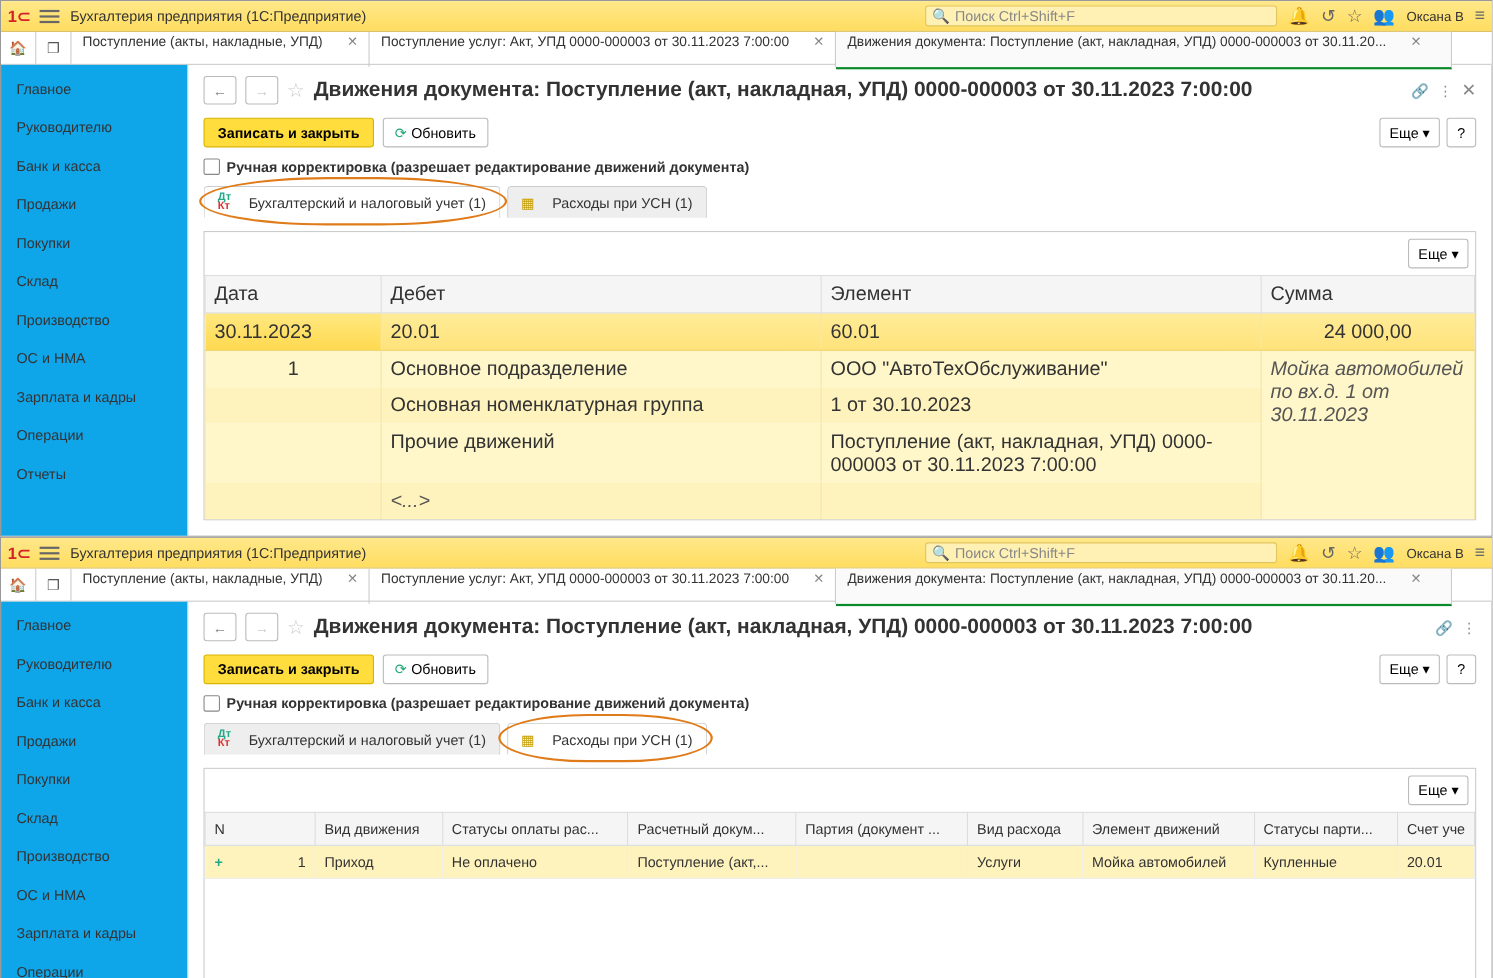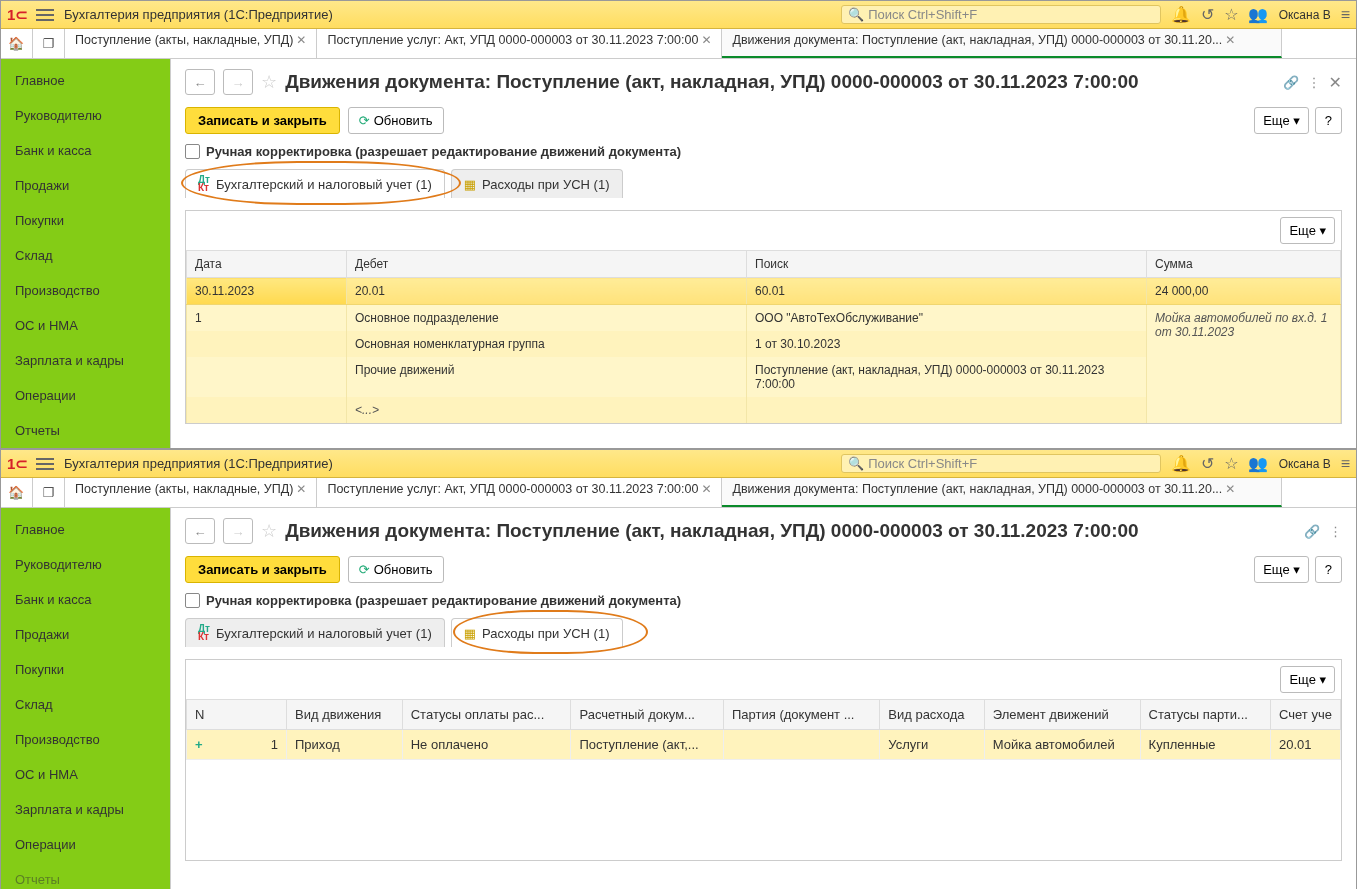--- a/index.html
+++ b/index.html
@@ -13,27 +13,27 @@
   .burger span{height:2px;background:#666;}
   .titlebar-right { margin-left:auto; display:flex; align-items:center; gap:10px;}
   .search-box { display:flex; align-items:center; background:#fff1b3; border:1px solid #e0c560; border-radius:3px; padding:1px 6px; width:320px; color:#888;}
   .search-box .icon { margin-right:4px; color:#888;}
   .tb-icon { color:#666; font-size:16px; cursor:pointer;}
   .user { color:#333; font-size:12px;text-align:center;}
   
   
   .apptabs { background:#fff; border-bottom:1px solid #ccc; display:flex; height:30px; align-items:stretch;}
   .apptabs .hbtn { width:32px; display:flex; align-items:center; justify-content:center; border-right:1px solid #ccc; color:#555;}
-  .apptab { display:flex; align-items:flex-start; padding:4px 10px; border-right:1px solid #ccc; font-size:12.5px; color:#333; gap:3px; white-space:nowrap; max-width:560px; overflow:hidden;}
+  .apptab { display:flex; align-items:flex-end; padding:16px 10px; border-right:1px solid #ccc; font-size:12.5px; color:#333; gap:22px; white-space:nowrap; max-width:560px; overflow:hidden;}
   .apptab.active { border-bottom:2px solid #0a8a2a; background:#fafafa;}
   .apptab .x { color:#888; font-size:12px;}
   
   
   .body { display:flex; min-height:200px;}
-  .sidebar { width:170px; background:#84cc16; border-right:1px solid #ccc; padding-top:4px;}
+  .sidebar { width:170px; background:#0ea5e9; border-right:1px solid #ccc; padding-top:4px;}
   .sidebar-item { padding:10px 14px; color:#333; font-size:13px; cursor:pointer;}
   .content { flex:1; padding:10px 14px 14px 14px; position:relative;}
   
   
   .doc-header { display:flex; align-items:center; gap:8px; margin-bottom:12px;}
   .navbtn { width:30px; height:26px; border:1px solid #bbb; background:#fff; display:flex; align-items:center; justify-content:center; color:#888; border-radius:3px;}
   .navbtn.disabled{color:#ccc;}
   .star { color:#ccc; font-size:18px;}
   .doc-title { font-size:19px; font-weight:bold; color:#333; flex:1;}
   .link-icon{color:#888;}
@@ -47,37 +47,37 @@
   .btn .refresh{color:#2a7;}
   .toolbar-right{margin-left:auto; display:flex; gap:6px;}
   .btn-more{background:#fff;border:1px solid #bbb;padding:5px 8px;border-radius:3px;font-size:13px;}
   .btn-help{background:#fff;border:1px solid #bbb;padding:5px 9px;border-radius:3px;font-size:13px;}
   
   .checkbox-row{display:flex;align-items:center;gap:6px;margin-bottom:10px;font-size:13px;color:#333;font-weight:bold;}
   .cbox{width:15px;height:15px;border:1px solid #888;border-radius:2px;}
   
   
   .doctabs { display:flex; gap:6px; margin-bottom:0;}
-  .doctab { background:#eee; border:1px solid #ccc; border-bottom:none; padding:6px 12px; border-radius:4px 4px 0 0; display:flex; align-items:center; gap:6px; font-size:13px;}
+  .doctab { background:#eee; border:1px solid #ccc; border-bottom:none; padding:6px 12px; border-radius:4px 4px 0 0; display:flex; align-items:center; gap:16px; font-size:13px;}
   .doctab .dk{color:#2a8; font-size:10px; font-weight:bold; line-height:8px;}
   .doctab .dk .kt{color:#d33;}
   .doctab .ysq{color:#c9a000;}
   .doctab.active{background:#fff;}
   .orange-oval{position:absolute; border:2.5px solid #e07b1a; border-radius:50%/60%; pointer-events:none;}
   
   
   .panel { border:1px solid #ccc; margin-top:12px; position:relative;}
   .panel-tb{display:flex;justify-content:flex-end;padding:6px;}
-  table.grid { width:100%; border-collapse:collapse; font-size:12px;}
+  table.grid { width:100%; border-collapse:collapse; font-size:18px;}
   table.grid th { background:#f5f5f5; text-align:left; padding:6px 8px; border:1px solid #ddd; font-weight:normal; color:#333;}
   table.grid td { padding:6px 8px; border-left:1px solid #f3e6a8; border-right:1px solid #f3e6a8; vertical-align:top;}
   .row-main td{ background:linear-gradient(#ffec98,#ffe27a); font-weight:normal; border-bottom:1px solid #f0d670;}
   .row-detail td{ background:#fff6c9;}
   .row-detail.alt td{background:#fff3bd;}
-  .sum-col{text-align:left;}
+  .sum-col{text-align:center;}
   .italic{font-style:italic;color:#555;}
   
   
   table.grid2 { width:100%; border-collapse:collapse; font-size:13px;}
   table.grid2 th{ background:#f5f5f5; padding:7px 8px; text-align:left; border:1px solid #ddd; font-weight:normal;}
   table.grid2 td{ padding:7px 8px; border:1px solid #eee;}
   .row2 td{ background:#fff3bd;}
   .ncol{display:flex;align-items:center;gap:8px;}
   .plus{color:#2a8;font-weight:bold;}
 </style>
@@ -191,21 +191,21 @@
           <colgroup>
               <col style="width:160px">
               <col style="width:400px">
               <col style="width:400px">
               <col>
             </colgroup>
           <tbody>
               <tr>
             <th>Дата</th>
             <th>Дебет</th>
-            <th>Поиск</th>
+            <th>Элемент</th>
             <th>Сумма</th>
           </tr>
           <tr class="row-main">
             <td style="background:linear-gradient(#ffe880,#ffd94f);">30.11.2023</td>
             <td>20.01</td>
             <td>60.01</td>
             <td class="sum-col">24 000,00</td>
           </tr>
           <tr class="row-detail">
             <td class="sum-col">1</td>

